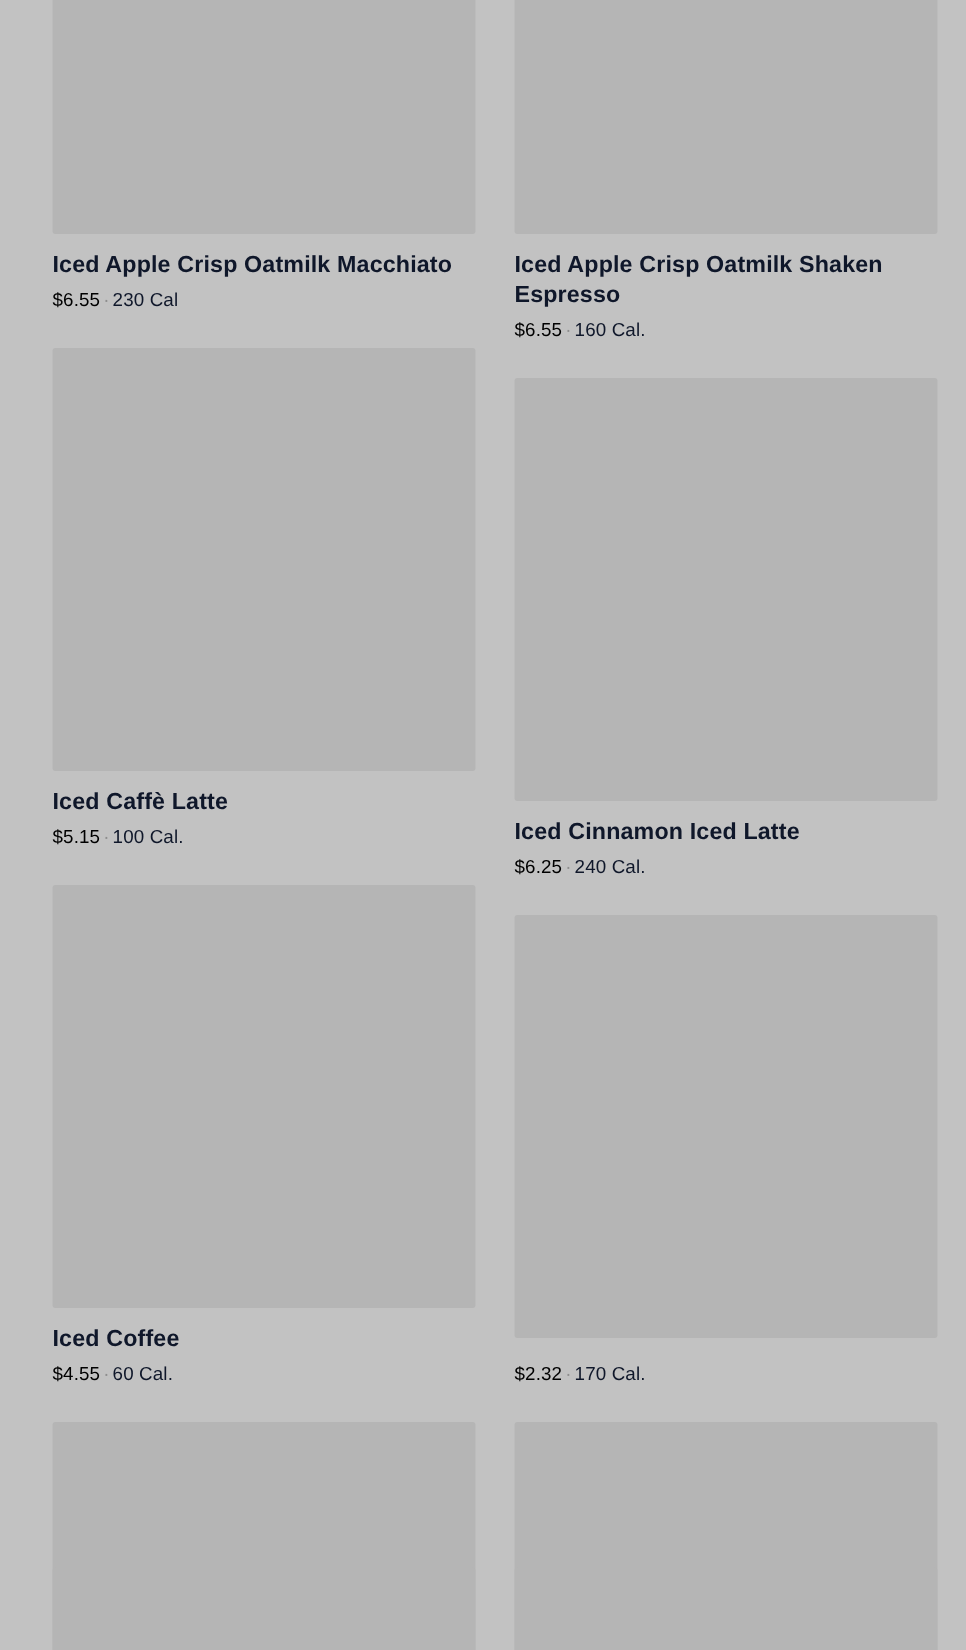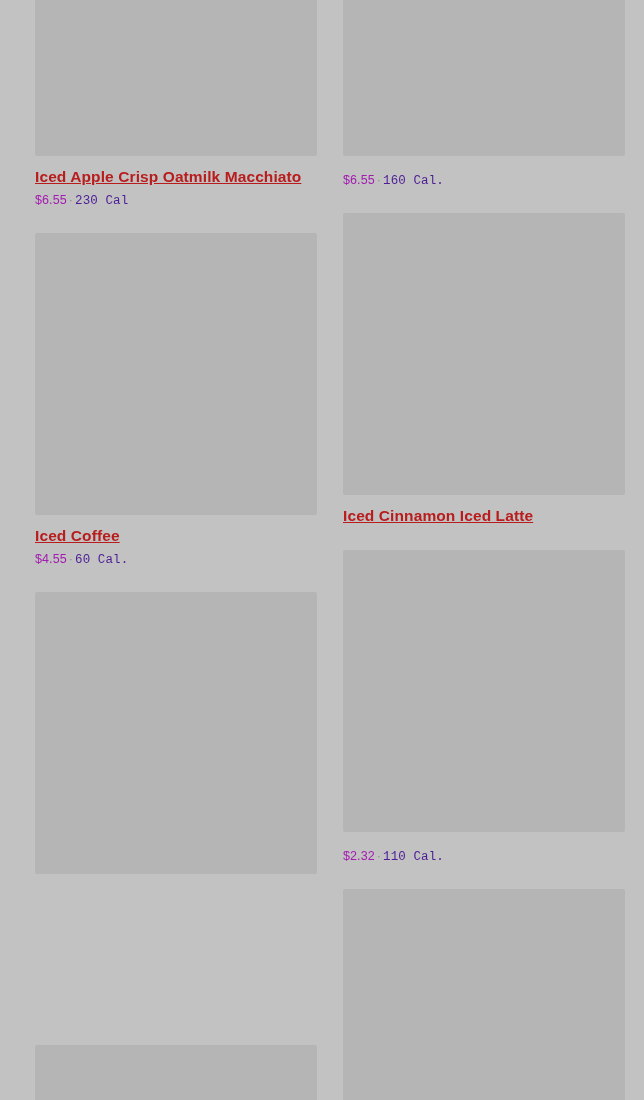--- a/index.html
+++ b/index.html
@@ -50,43 +50,41 @@
   }
 
   .product-info {
     padding-top: 11px;
   }
 
   .product-title {
     font-size: 15.5px;
     font-weight: bold;
     line-height: 20px;
-    color: #b91c1c;
+    color: #0f172a;
     letter-spacing: 0.1px;
     margin: 0;
-    text-decoration: underline;
   }
 
   .product-meta {
     margin-top: 5px;
     font-size: 12.5px;
     line-height: 16px;
     letter-spacing: 0.1px;
     white-space: nowrap;
   }
   .product-price {
-    color: #a21caf;
+    color: #000000;
   }
   .meta-sep {
     color: #8d8d8d;
     padding: 0 2px;
   }
   .product-calories {
-    color: #4c1d95;
-    font-family: Liberation Mono, monospace;
+    color: #0f172a;
   }
 
   
   .partial-row {
     position: absolute;
     top: 1045px;
     left: 0;
     width: 644px;
     height: 55px;
   }
@@ -109,20 +107,29 @@
     <div class="product-card clipped">
       <div class="product-image"></div>
       <div class="product-info">
         <div class="product-title">Iced Apple Crisp Oatmilk Macchiato</div>
         <div class="product-meta">
           <span class="product-price">$6.55</span><span class="meta-sep">·</span><span class="product-calories">230 Cal</span>
         </div>
       </div>
     </div>
 
+    <div class="product-card">
+      <div class="product-image"></div>
+      <div class="product-info">
+        <div class="product-title">Iced Caffè Latte</div>
+        <div class="product-meta">
+          <span class="product-price">$5.15</span><span class="meta-sep">·</span><span class="product-calories">100 Cal.</span>
+        </div>
+      </div>
+    </div>
 
     <div class="product-card">
       <div class="product-image"></div>
       <div class="product-info">
         <div class="product-title">Iced Coffee</div>
         <div class="product-meta">
           <span class="product-price">$4.55</span><span class="meta-sep">·</span><span class="product-calories">60 Cal.</span>
         </div>
       </div>
     </div>
@@ -132,38 +139,42 @@
 
     </div>
 
   </div>
 
   <div class="grid-col right">
 
     <div class="product-card clipped">
       <div class="product-image"></div>
       <div class="product-info">
+        <div class="product-title">Iced Apple Crisp Oatmilk Shaken Espresso</div>
         <div class="product-meta">
           <span class="product-price">$6.55</span><span class="meta-sep">·</span><span class="product-calories">160 Cal.</span>
         </div>
       </div>
     </div>
 
     <div class="product-card">
       <div class="product-image"></div>
       <div class="product-info">
         <div class="product-title">Iced Cinnamon Iced Latte</div>
+        <div class="product-meta">
+          <span class="product-price">$6.25</span><span class="meta-sep">·</span><span class="product-calories">240 Cal.</span>
+        </div>
       </div>
     </div>
 
     <div class="product-card">
       <div class="product-image"></div>
       <div class="product-info">
         <div class="product-meta">
-          <span class="product-price">$2.32</span><span class="meta-sep">·</span><span class="product-calories">110 Cal.</span>
+          <span class="product-price">$2.32</span><span class="meta-sep">·</span><span class="product-calories">170 Cal.</span>
         </div>
       </div>
     </div>
 
     <div class="product-card">
       <div class="product-image"></div>
 
     </div>
 
   </div>

